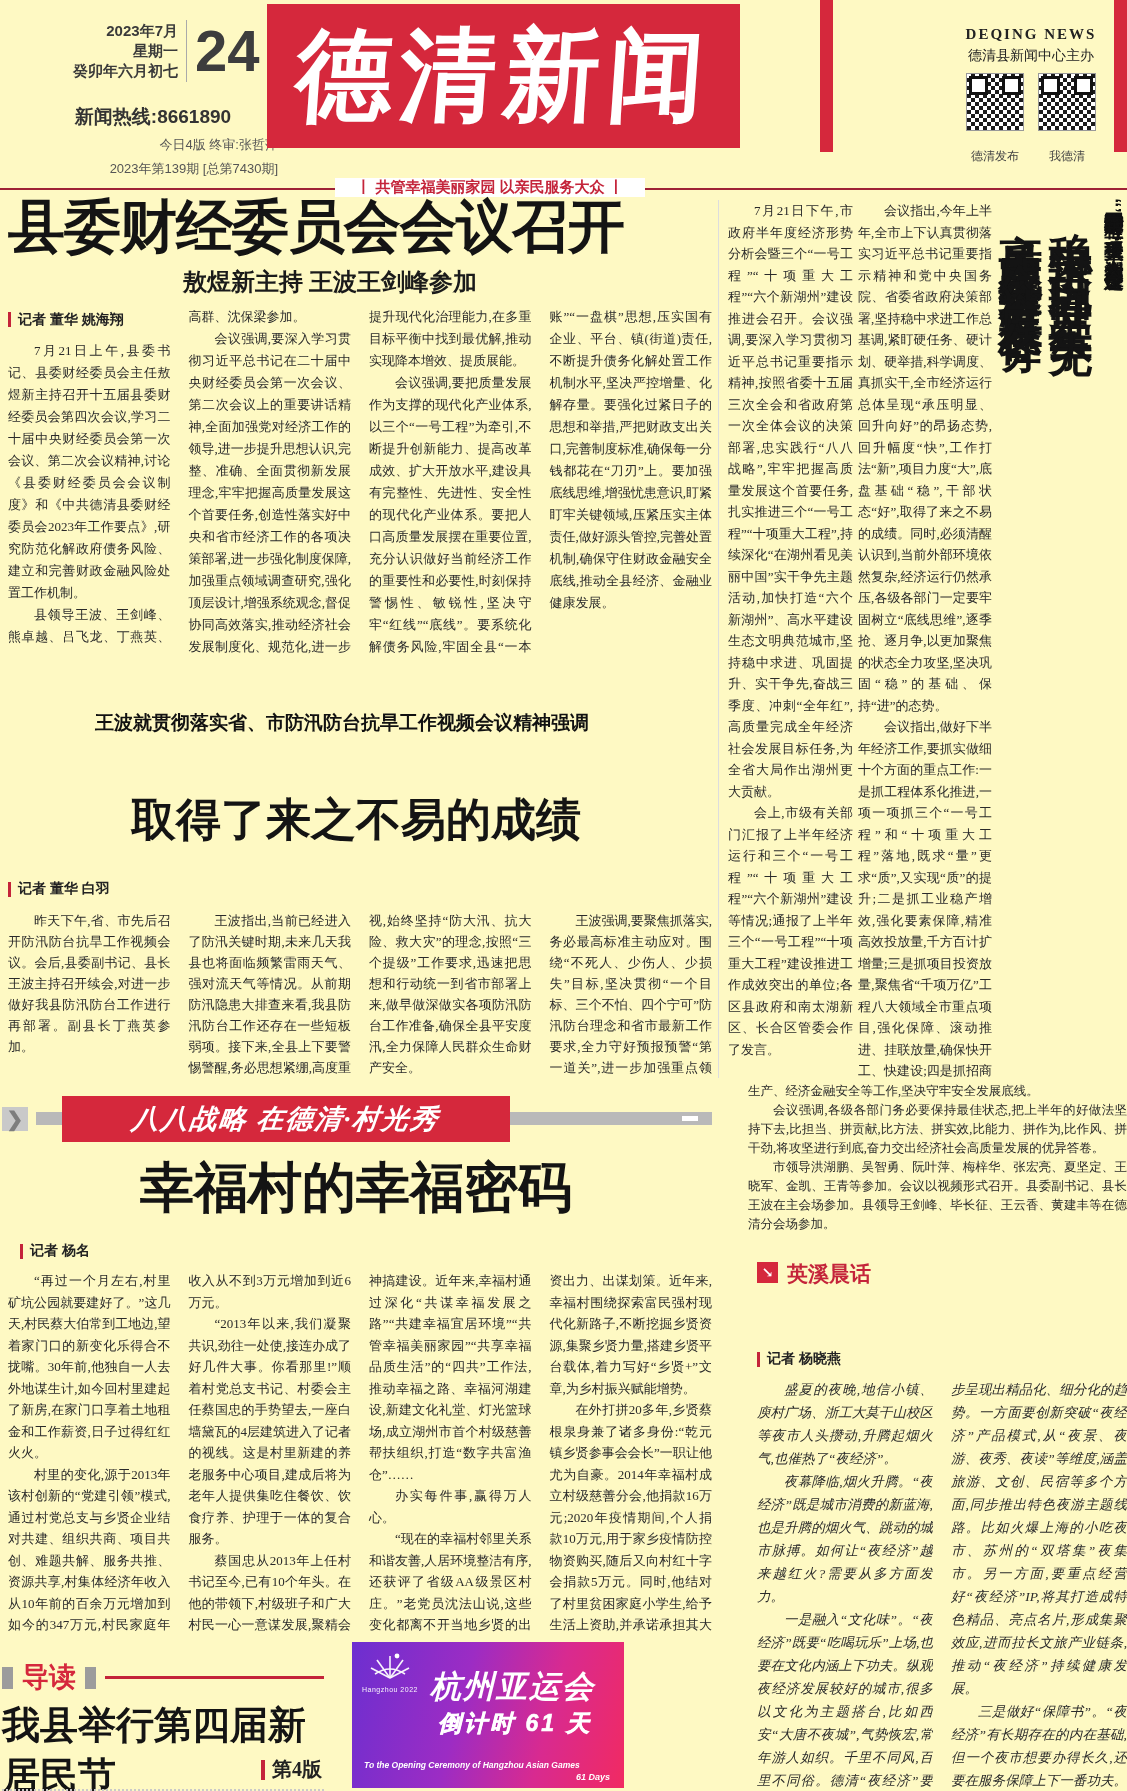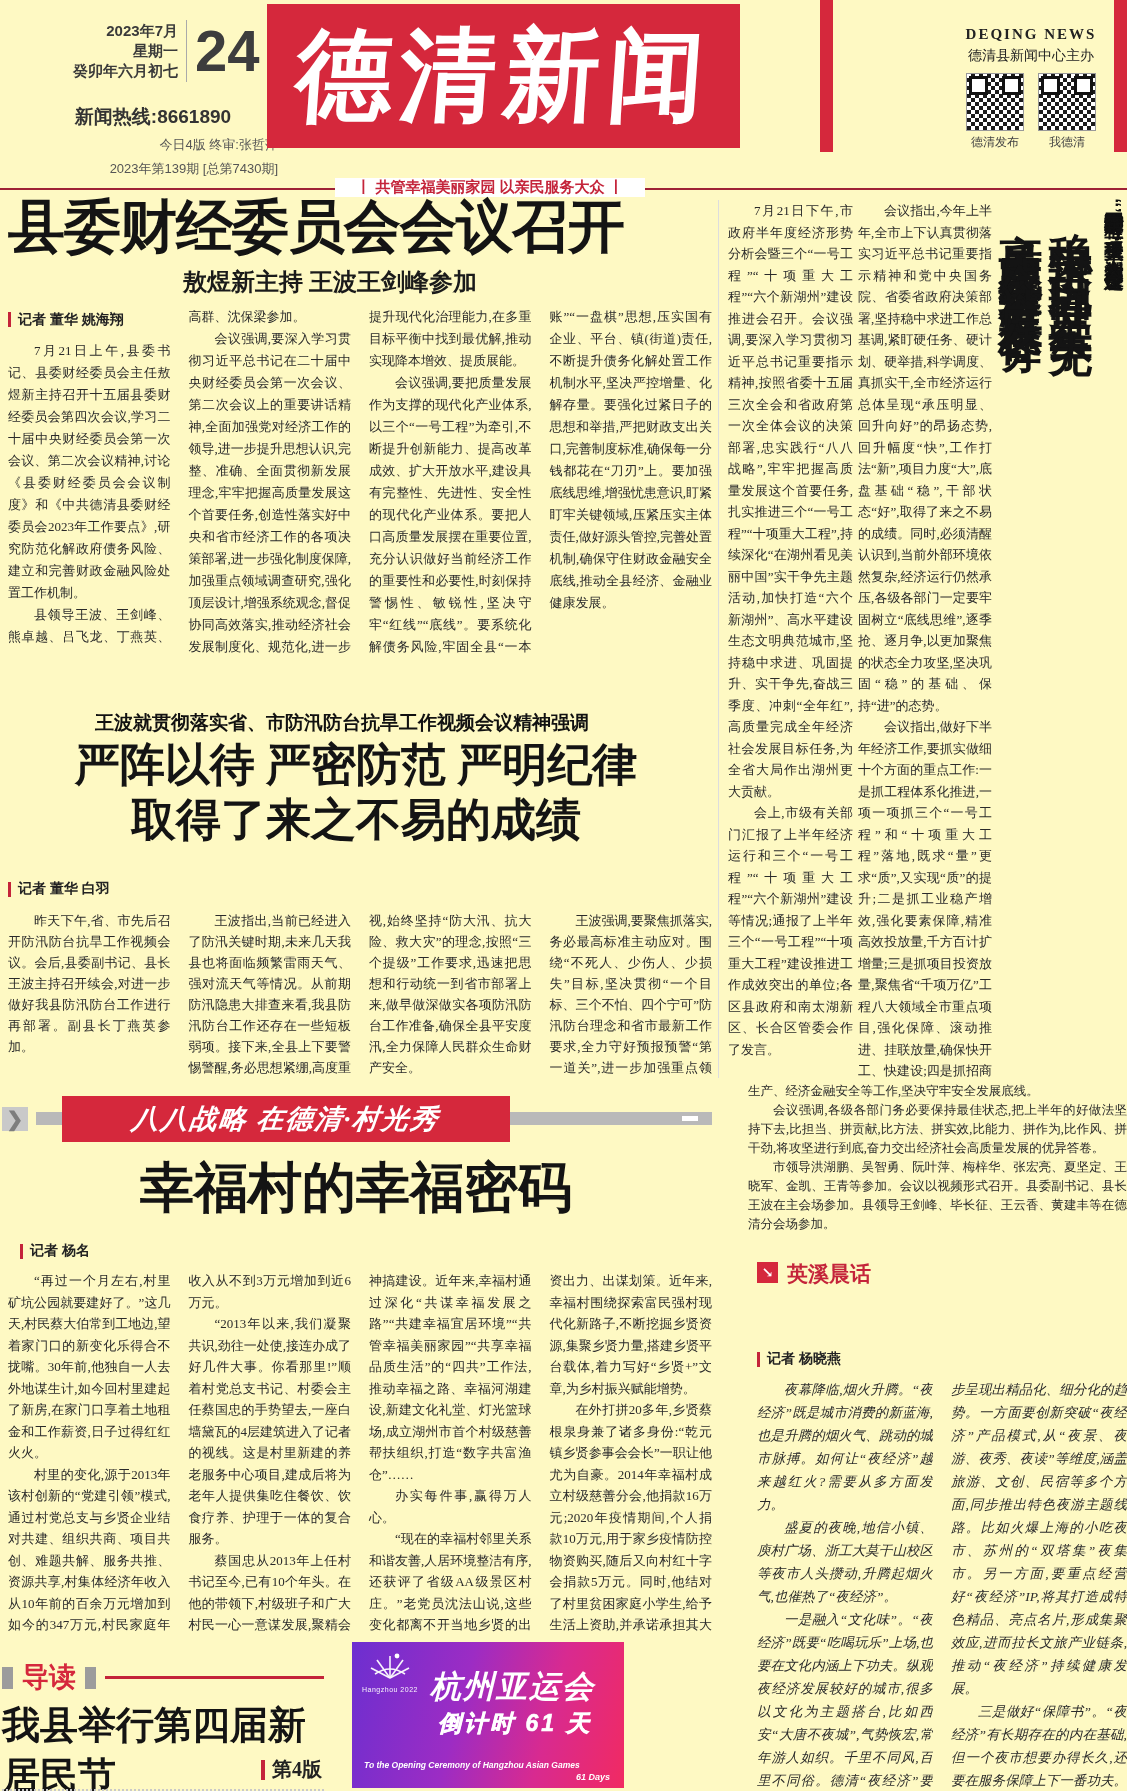--- a/index.html
+++ b/index.html
@@ -21,21 +21,21 @@
 
   .hdr-right{position:absolute;left:952px;top:26px;width:158px;text-align:center;}
   .mast-eng{font-size:15px;font-weight:bold;letter-spacing:2px;color:#222;}
   .mast-sponsor{font-size:14px;color:#222;margin-top:4px;}
   .qrs{display:flex;justify-content:center;gap:10px;margin-top:8px;}
   .qr-item{width:62px;}
   .qr{width:56px;height:56px;margin:0 auto;position:relative;border:1px solid #999;
       background:repeating-conic-gradient(#1b1b1b 0% 25%, #ffffff 0% 50%) 0 0/8px 8px;}
   .qr::before,.qr::after{content:"";position:absolute;width:13px;height:13px;background:#fff;border:3px solid #111;}
   .qr::before{left:2px;top:2px;} .qr::after{right:2px;top:2px;}
-  .qr-label{font-size:12px;color:#444;margin-top:3px;font-family:Liberation Mono, monospace;}
+  .qr-label{font-size:12px;color:#444;margin-top:17px;font-family:Liberation Mono, monospace;}
   .red-stripe{position:absolute;top:0;width:13px;height:152px;background:#d5283c;}
   .rs-l{left:820px;} .rs-r{left:1114px;}
 
   .slogan-rule{position:absolute;left:0;top:188px;width:1127px;height:2px;background:#9e2235;}
   .slogan{position:absolute;left:335px;top:178px;width:310px;background:#fff;text-align:center;
           color:#c4243a;font-size:15px;font-weight:bold;font-family:"Liberation Sans",sans-serif;}
 
   
   .body-cols p, .col-block p, .tail p{margin:0;text-indent:2em;text-align:justify;}
   .byline{display:flex;align-items:center;margin:2px 0 10px 0;font-family:"Liberation Sans",sans-serif;
@@ -173,21 +173,20 @@
       <span class="bl-bar"></span>
       <span>记者 董华 姚海翔</span>
     </div>
     <p>7月21日上午,县委书记、县委财经委员会主任敖煜新主持召开十五届县委财经委员会第四次会议,学习二十届中央财经委员会第一次会议、第二次会议精神,讨论《县委财经委员会会议制度》和《中共德清县委财经委员会2023年工作要点》,研究防范化解政府债务风险、建立和完善财政金融风险处置工作机制。</p>
     <p>县领导王波、王剑峰、熊卓越、吕飞龙、丁燕英、高群、沈保梁参加。</p>
     <p>会议强调,要深入学习贯彻习近平总书记在二十届中央财经委员会第一次会议、第二次会议上的重要讲话精神,全面加强党对经济工作的领导,进一步提升思想认识,完整、准确、全面贯彻新发展理念,牢牢把握高质量发展这个首要任务,创造性落实好中央和省市经济工作的各项决策部署,进一步强化制度保障,加强重点领域调查研究,强化顶层设计,增强系统观念,督促协同高效落实,推动经济社会发展制度化、规范化,进一步提升现代化治理能力,在多重目标平衡中找到最优解,推动实现降本增效、提质展能。</p>
     <p>会议强调,要把质量发展作为支撑的现代化产业体系,以三个“一号工程”为牵引,不断提升创新能力、提高改革成效、扩大开放水平,建设具有完整性、先进性、安全性的现代化产业体系。要把人口高质量发展摆在重要位置,充分认识做好当前经济工作的重要性和必要性,时刻保持警惕性、敏锐性,坚决守牢“红线”“底线”。要系统化解债务风险,牢固全县“一本账”“一盘棋”思想,压实国有企业、平台、镇(街道)责任,不断提升债务化解处置工作机制水平,坚决严控增量、化解存量。要强化过紧日子的思想和举措,严把财政支出关口,完善制度标准,确保每一分钱都花在“刀刃”上。要加强底线思维,增强忧患意识,盯紧盯牢关键领域,压紧压实主体责任,做好源头管控,完善处置机制,确保守住财政金融安全底线,推动全县经济、金融业健康发展。</p>
   </div>
 
   <div class="flood-kicker">王波就贯彻落实省、市防汛防台抗旱工作视频会议精神强调</div>
-  <div class="flood-h1">严阵以待  严密防范  严明纪律</div>
   <div class="flood-h2">取得了来之不易的成绩</div>
   <div class="flood-byline byline">
     <span class="bl-bar"></span>
     <span>记者 董华 白羽</span>
   </div>
   <div class="flood-body body-cols">
     <p>昨天下午,省、市先后召开防汛防台抗旱工作视频会议。会后,县委副书记、县长王波主持召开续会,对进一步做好我县防汛防台工作进行再部署。副县长丁燕英参加。</p>
     <p>王波指出,当前已经进入了防汛关键时期,未来几天我县也将面临频繁雷雨天气、强对流天气等情况。从前期防汛隐患大排查来看,我县防汛防台工作还存在一些短板弱项。接下来,全县上下要警惕警醒,务必思想紧绷,高度重视,始终坚持“防大汛、抗大险、救大灾”的理念,按照“三个提级”工作要求,迅速把思想和行动统一到省市部署上来,做早做深做实各项防汛防台工作准备,确保全县平安度汛,全力保障人民群众生命财产安全。</p>
     <p>王波强调,要聚焦抓落实,务必最高标准主动应对。围绕“不死人、少伤人、少损失”目标,坚决贯彻“一个目标、三个不怕、四个宁可”防汛防台理念和省市最新工作要求,全力守好预报预警“第一道关”,进一步加强重点领域隐患排查整改,做足做好预案演练和应急保障,切实以工作的确定性应对风险的不确定性。要压实责任,务必从严从紧万无一失。强化全县“一盘棋”思想,进一步集中力量、集中保障,做到工作必须高效有力,责任必须到岗到人,纪律必须相当严明,全力织密防汛防台“安全网”。</p>
 
@@ -235,22 +234,22 @@
 
   </div>
 
   <div class="n-icon">↘</div>
   <div class="n-section">英溪晨话</div>
   <div class="n-byline byline">
     <span class="bl-bar"></span>
     <span>记者 杨晓燕</span>
   </div>
   <div class="n-col n-c1">
+    <p>盛夏的夜晚,地信小镇、庾村广场、浙工大莫干山校区等夜市人头攒动,升腾起烟火气,也催热了“夜经济”。</p>
     <p>夜幕降临,烟火升腾。“夜经济”既是城市消费的新蓝海,也是升腾的烟火气、跳动的城市脉搏。如何让“夜经济”越来越红火?需要从多方面发力。</p>
-    <p>盛夏的夜晚,地信小镇、庾村广场、浙工大莫干山校区等夜市人头攒动,升腾起烟火气,也催热了“夜经济”。</p>
     <p>一是融入“文化味”。“夜经济”既要“吃喝玩乐”上场,也要在文化内涵上下功夫。纵观夜经济发展较好的城市,很多以文化为主题搭台,比如西安“大唐不夜城”,气势恢宏,常年游人如织。千里不同风,百里不同俗。德清“夜经济”要与特色的饮食文化、民俗文化、节庆文化等深度融合,提升“夜经济”的文化含金量,形成具有地方特色的“夜经济”模式,努力实现“本土化”发展。</p>
 
   </div>
   <div class="n-col n-c2">
     <p class="no-indent">步呈现出精品化、细分化的趋势。一方面要创新突破“夜经济”产品模式,从“夜景、夜游、夜秀、夜读”等维度,涵盖旅游、文创、民宿等多个方面,同步推出特色夜游主题线路。比如火爆上海的小吃夜市、苏州的“双塔集”夜集市。另一方面,要重点经营好“夜经济”IP,将其打造成特色精品、亮点名片,形成集聚效应,进而拉长文旅产业链条,推动“夜经济”持续健康发展。</p>
     <p>三是做好“保障书”。“夜经济”有长期存在的内在基础,但一个夜市想要办得长久,还要在服务保障上下一番功夫。在硬件保障方面,比如完善夜市设施,基础设施是否完善、环境卫生是否整洁干净;在软件保障方面,比如食品安全监管、摊位优惠政策、应急预案处置等等。唯有做好这些“绣花功夫”,才能让烟火气升腾不息,消费越来越旺。</p>
 
   </div>
 
   <div class="g-row">

